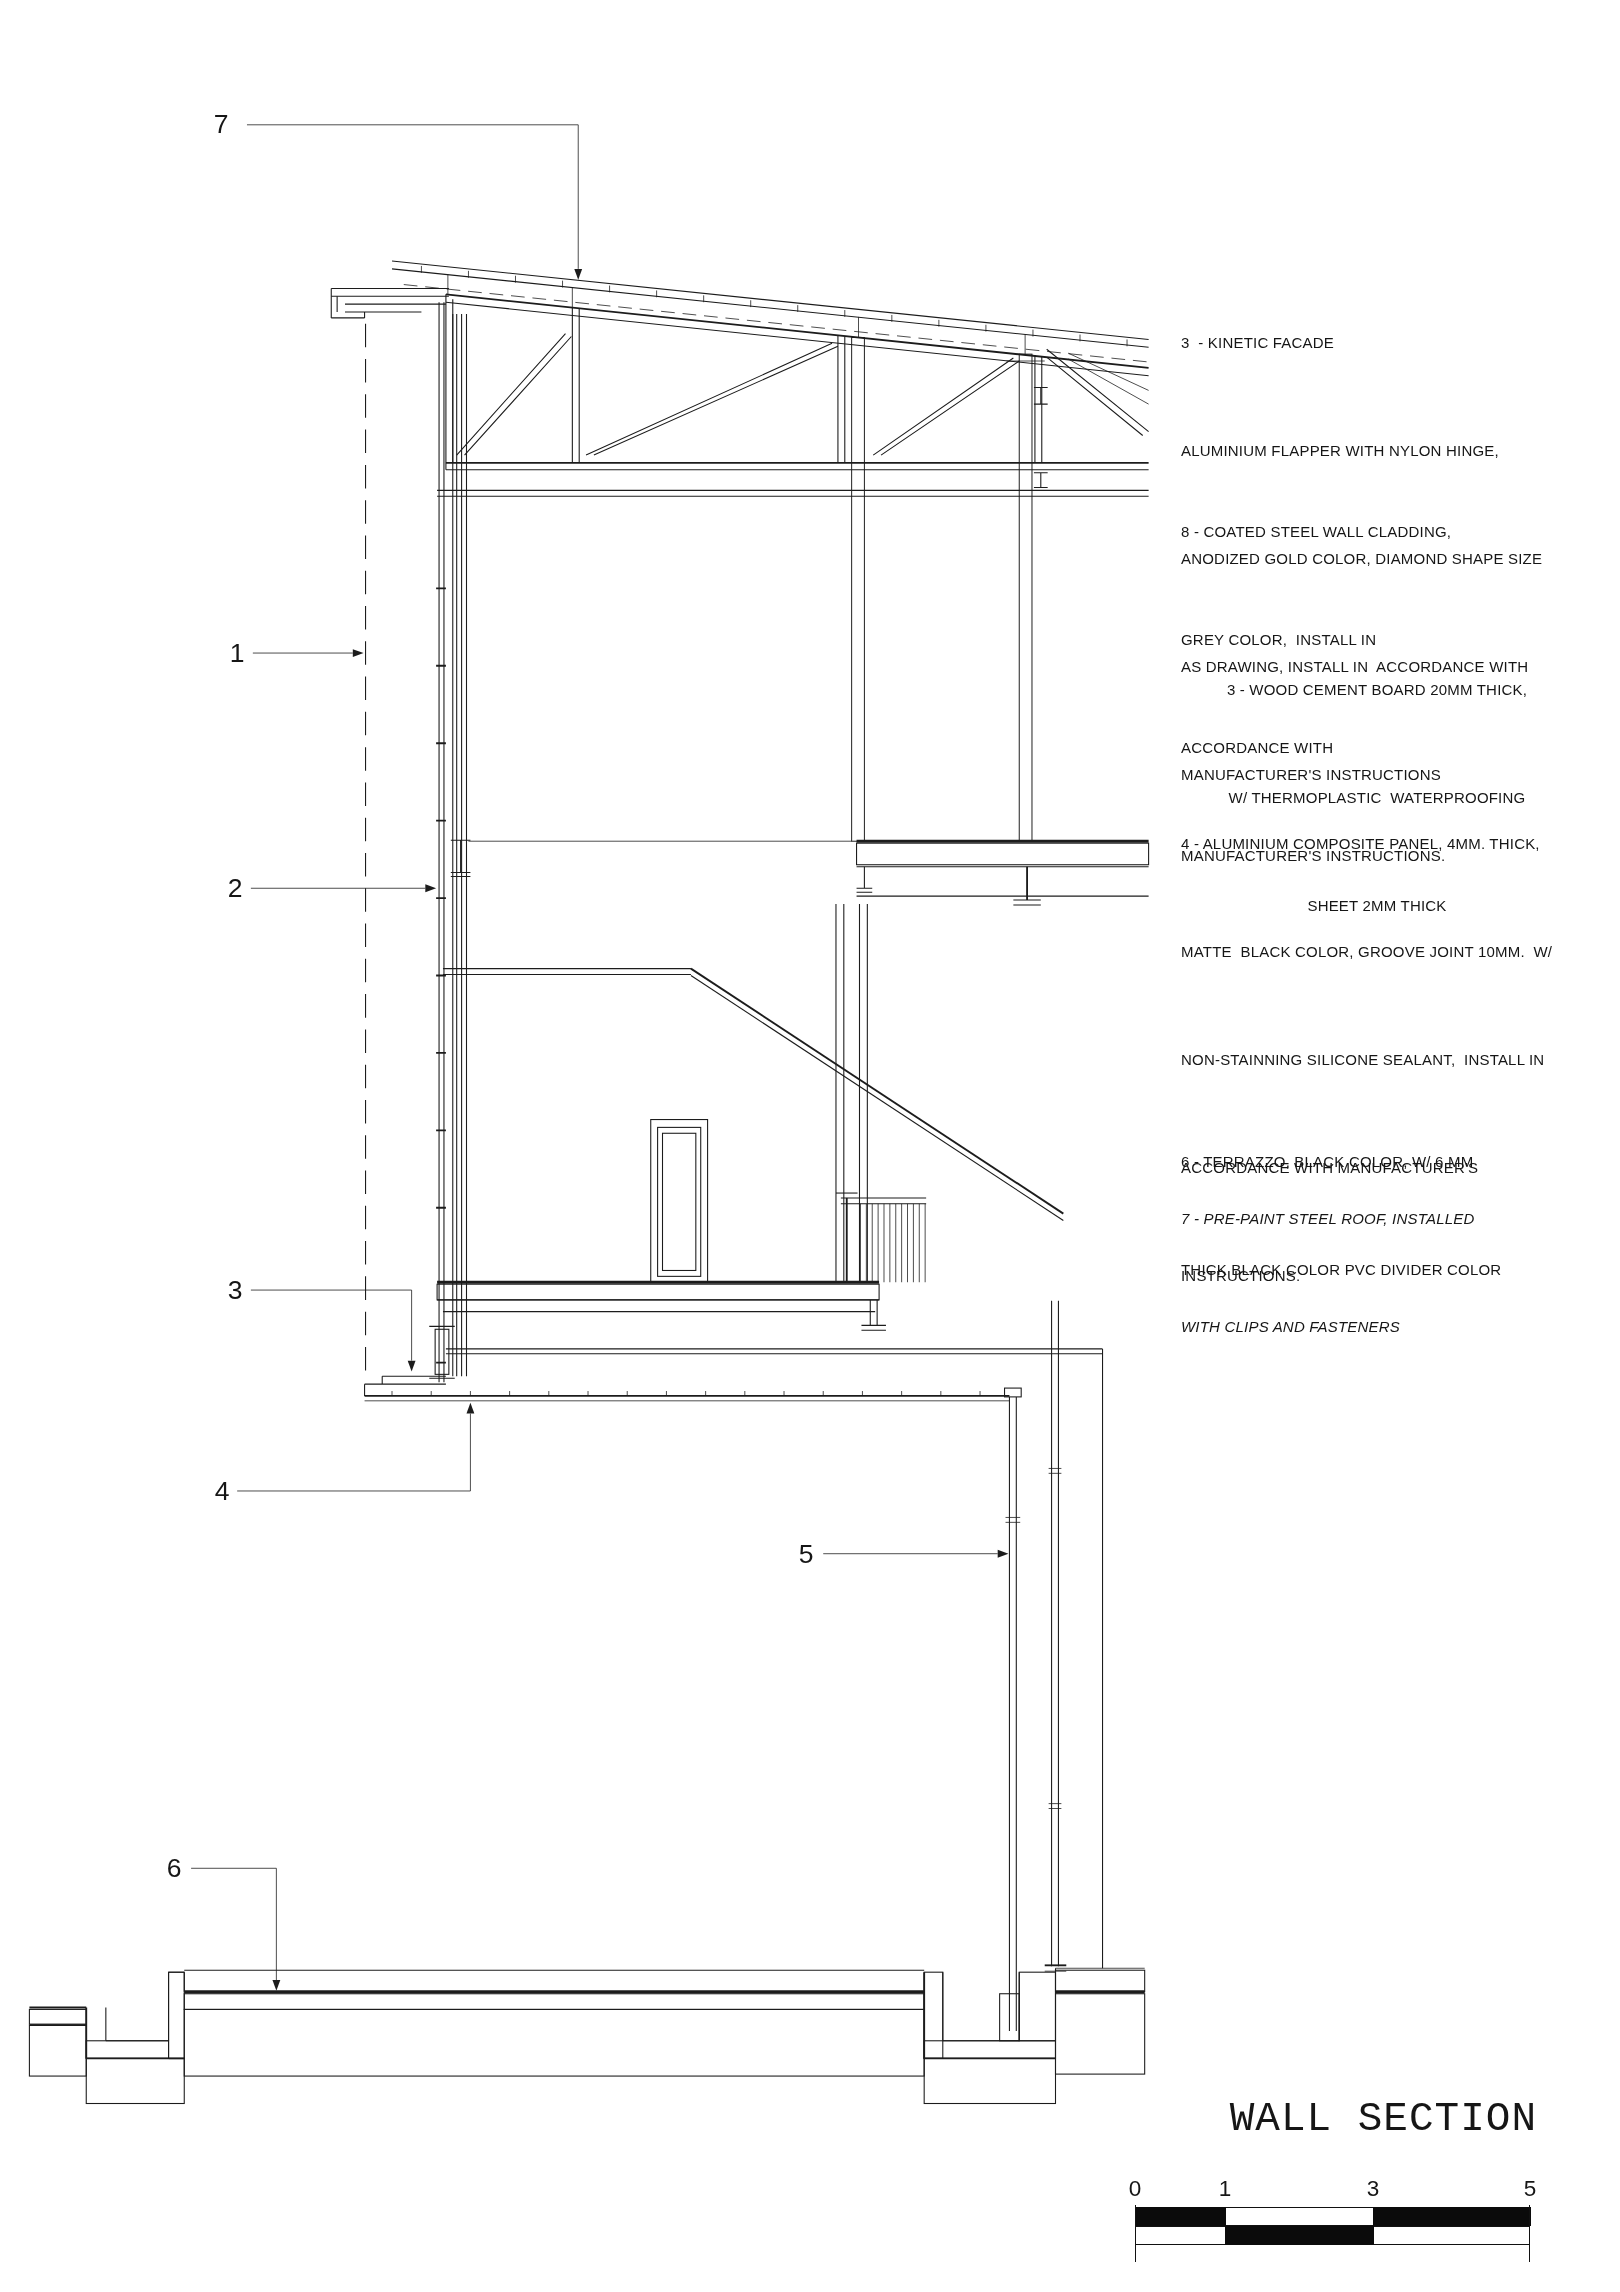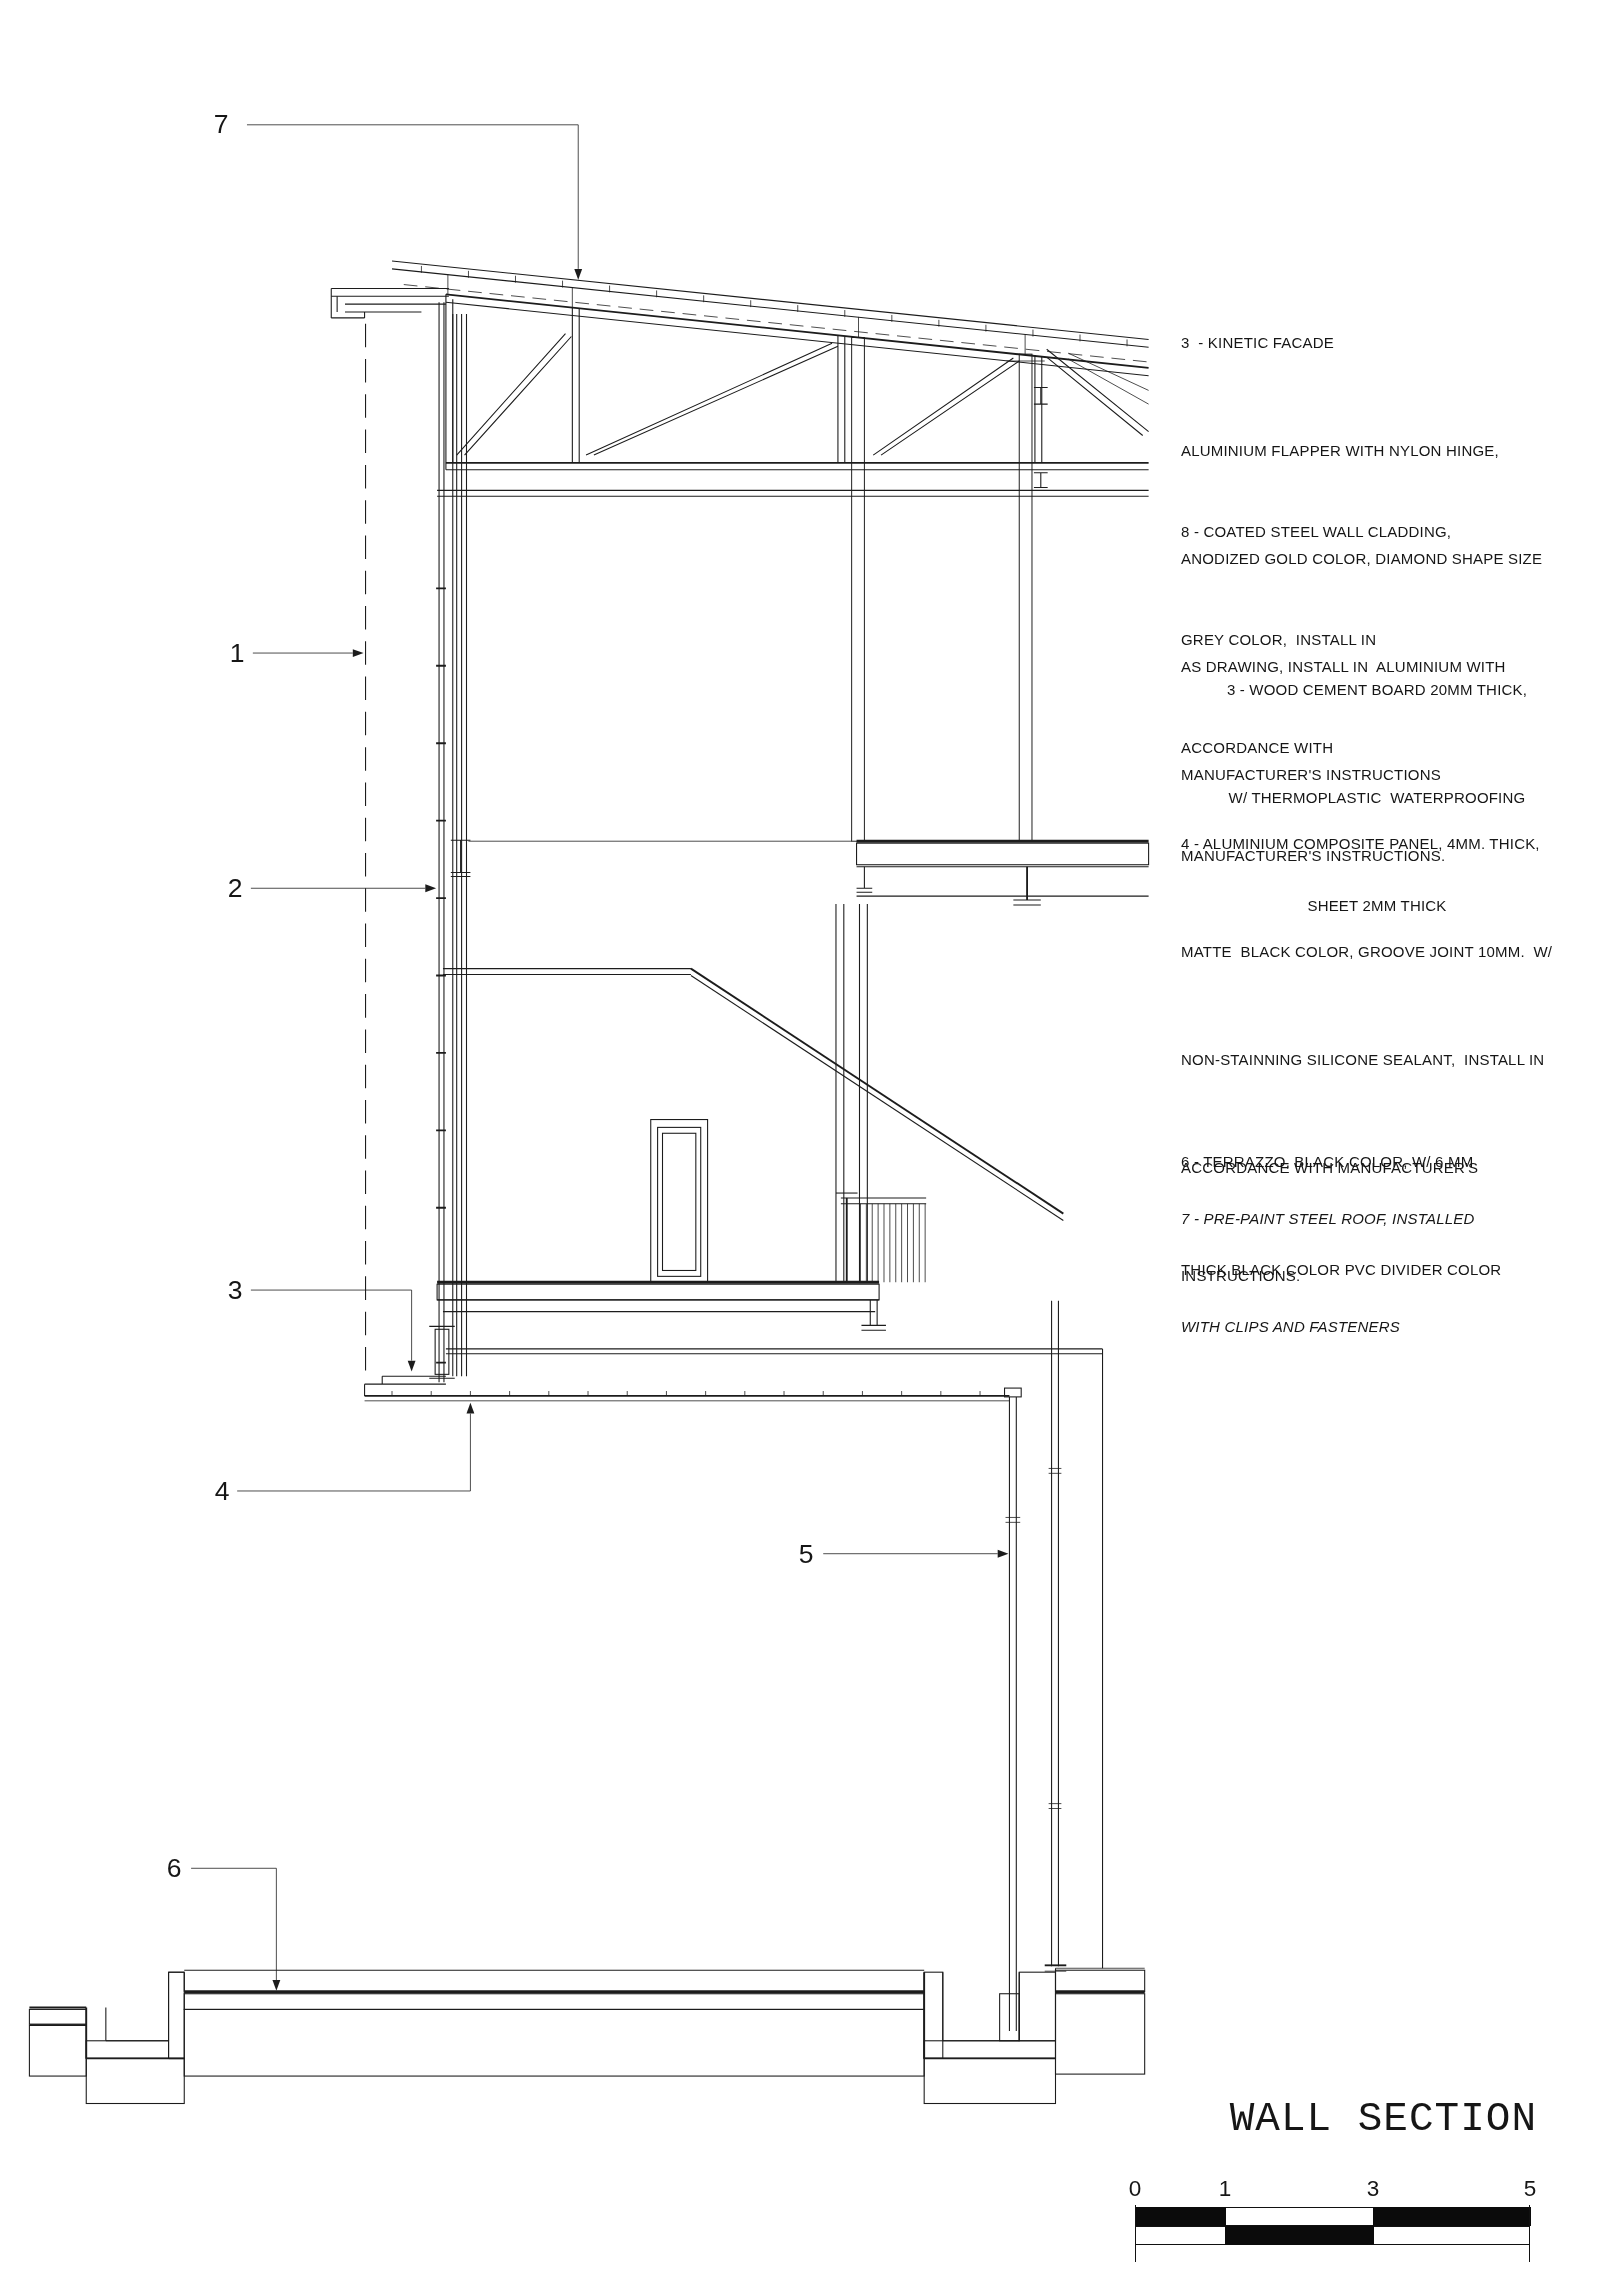--- a/index.html
+++ b/index.html
@@ -223,21 +223,21 @@
   <span class="callout" style="left:235px;top:888px;">2</span>
   <span class="callout" style="left:235px;top:1290px;">3</span>
   <span class="callout" style="left:222px;top:1491px;">4</span>
   <span class="callout" style="left:806px;top:1554px;">5</span>
   <span class="callout" style="left:174px;top:1868px;">6</span>
 
   <div class="note" style="top:253px;">
     <span>3  - KINETIC FACADE</span>
     <span>ALUMINIUM FLAPPER WITH NYLON HINGE,</span>
     <span>ANODIZED GOLD COLOR, DIAMOND SHAPE SIZE</span>
-    <span>AS DRAWING, INSTALL IN  ALUMINIUM WITH</span>
+    <span>AS DRAWING, INSTALL IN  ACCORDANCE WITH</span>
     <span>MANUFACTURER'S INSTRUCTIONS</span>
   </div>
   <div class="note" style="top:442px;">
     <span>8 - COATED STEEL WALL CLADDING,</span>
     <span>GREY COLOR,  INSTALL IN</span>
     <span>ACCORDANCE WITH</span>
     <span>MANUFACTURER'S INSTRUCTIONS.</span>
   </div>
   <div class="note" style="top:600px;text-align:center;">
     <span>3 - WOOD CEMENT BOARD 20MM THICK,</span>

